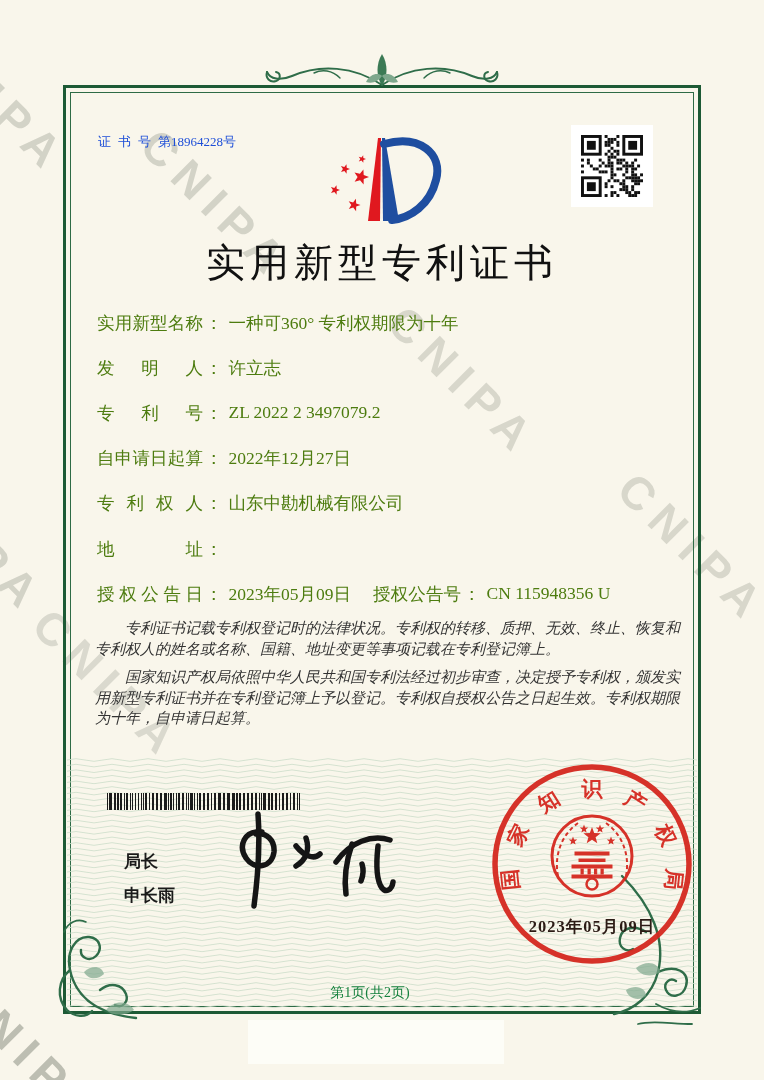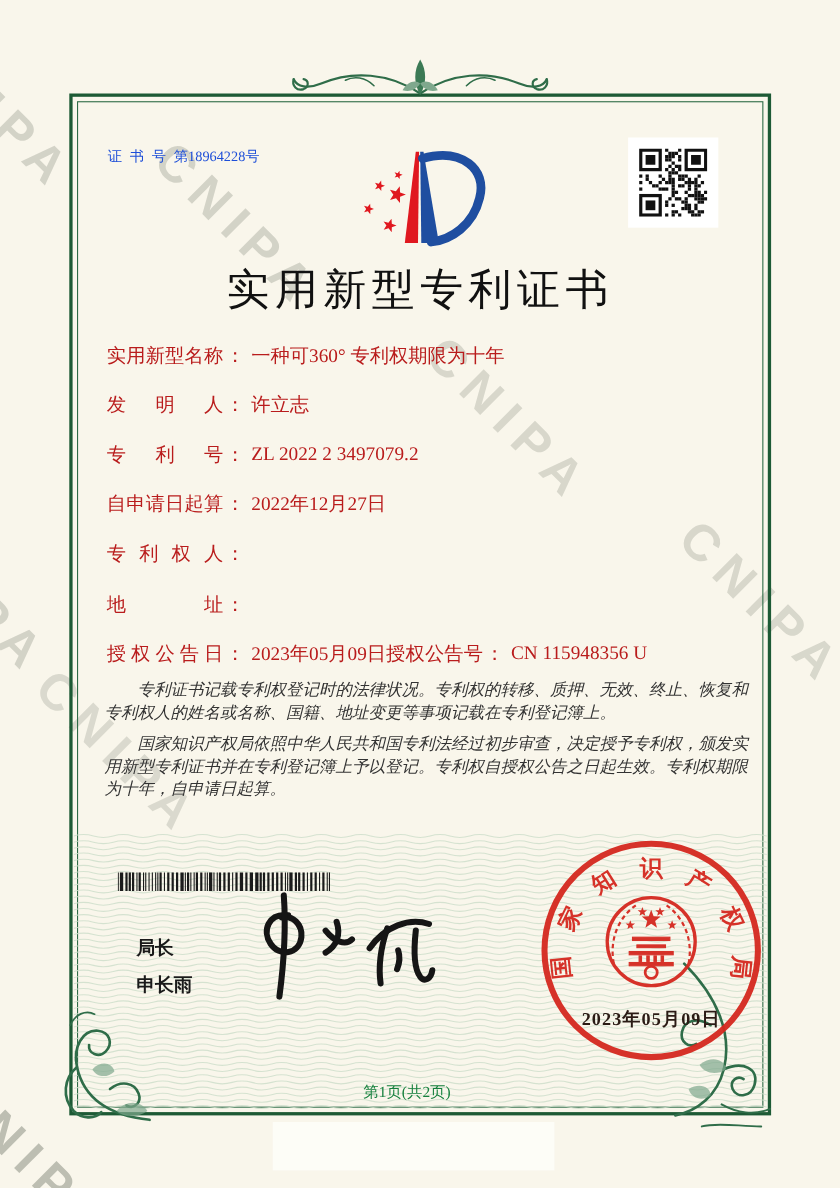--- a/index.html
+++ b/index.html
@@ -18,25 +18,25 @@
   
   .certno{position:absolute;left:98px;top:133px;font-size:13px;color:#1d4ed8;}
   .certno .pfx{letter-spacing:7px;}
   #logo{position:absolute;left:325px;top:128px;}
   .qrbox{position:absolute;left:571px;top:125px;width:82px;height:82px;background:#ffffff;}
   .qrbox svg{position:absolute;left:10px;top:10px;}
   .title{position:absolute;left:0;top:236px;width:764px;text-align:center;
          font-size:39px;font-weight:400;letter-spacing:5px;color:#111;}
   
   #fields{position:absolute;left:97px;top:300px;width:580px;}
-  .frow{height:45.2px;display:flex;align-items:center;font-size:17.5px;color:#b91c1c;position:relative;}
+  .frow{height:45.2px;display:flex;align-items:center;font-size:17.5px;color:#4d7c0f;position:relative;}
   .flabel{display:inline-block;width:106px;text-align:justify;text-align-last:justify;}
   .fcolon{margin:0 6px 0 2px;}
   .fvalue{white-space:nowrap;}
-  .fpair2{display:flex;align-items:center;}
+  .fpair2{display:flex;align-items:center;margin-left:22px;}
   .flabel2{display:inline-block;width:88px;text-align:justify;text-align-last:justify;}
   
   #paras{position:absolute;left:95px;top:618px;width:598px;font-size:15px;line-height:20.5px;
          color:#333;font-style:italic;}
   #paras p{margin:0 0 8px 0;text-indent:2em;}
   
   #barcode{position:absolute;left:107px;top:793px;}
   
   .signer{position:absolute;left:108px;font-family:"Liberation Sans","DejaVu Sans",sans-serif;
           font-size:17px;font-weight:600;color:#1a1a1a;margin-left:16px;}
@@ -320,20 +320,21 @@
         <span class="fvalue">ZL 2022 2 3497079.2</span>
       </div>
       <div class="frow">
         <span class="flabel">自申请日起算</span>
         <span class="fcolon">：</span>
         <span class="fvalue">2022年12月27日</span>
       </div>
       <div class="frow">
         <span class="flabel">专利权人</span>
         <span class="fcolon">：</span>
+        <span class="fvalue">山东中勘机械有限公司</span>
       </div>
       <div class="frow">
         <span class="flabel">地址</span>
         <span class="fcolon">：</span>
       </div>
       <div class="frow">
         <span class="flabel">授权公告日</span>
         <span class="fcolon">：</span>
         <span class="fvalue">2023年05月09日</span>
         <span class="fpair2">

